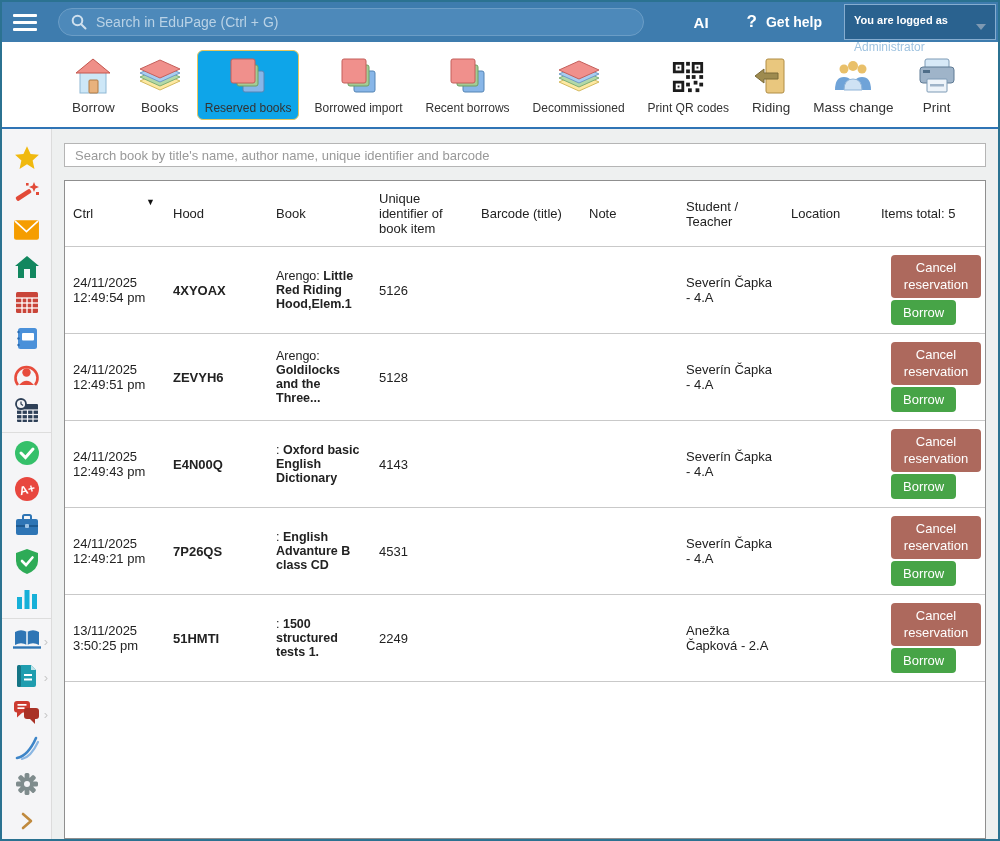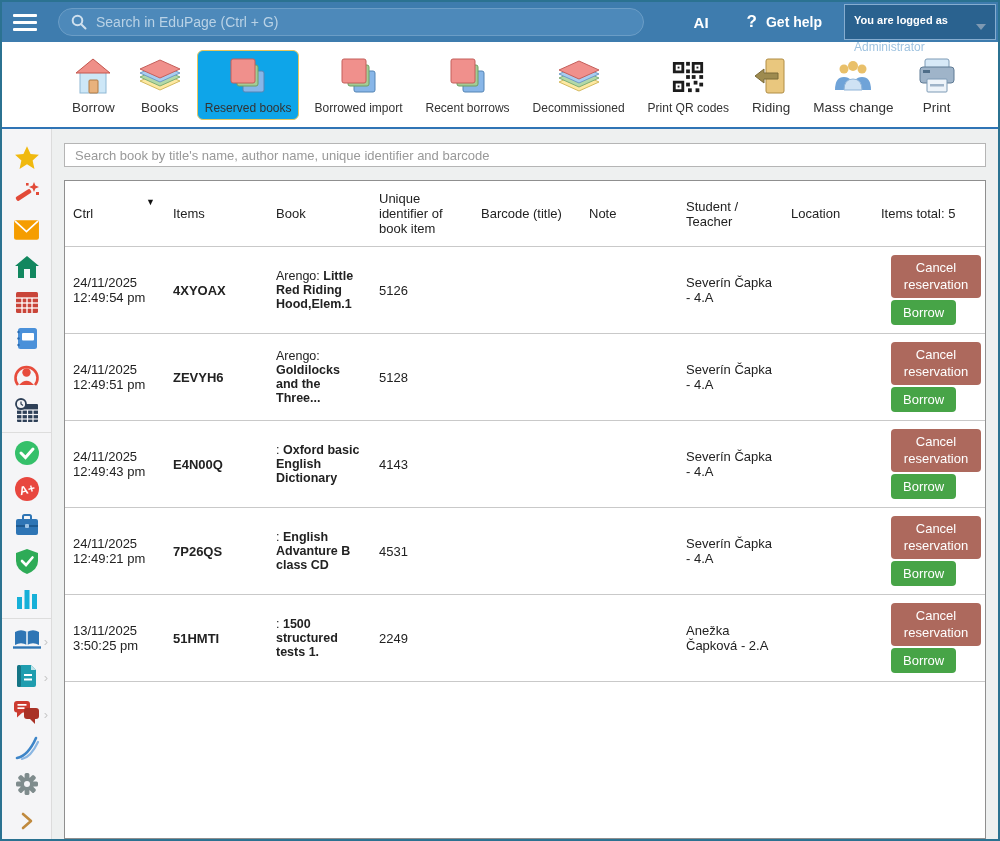--- a/index.html
+++ b/index.html
@@ -413,21 +413,21 @@
             <col style="width:105px">
               <col style="width:90px">
               <col style="width:116px">
           </colgroup>
           <thead>
             <tr>
               <th>
                 <span>Ctrl</span>
                 <span class="sortind">▼</span>
               </th>
-              <th>Items</th>
+              <th>Hood</th>
               <th>Book</th>
               <th>Unique identifier of book item</th>
               <th>Barcode (title)</th>
               <th>Note</th>
               <th>Student / Teacher</th>
               <th>Location</th>
               <th>Items total: 5</th>
             </tr>
           </thead>
           <tbody>

